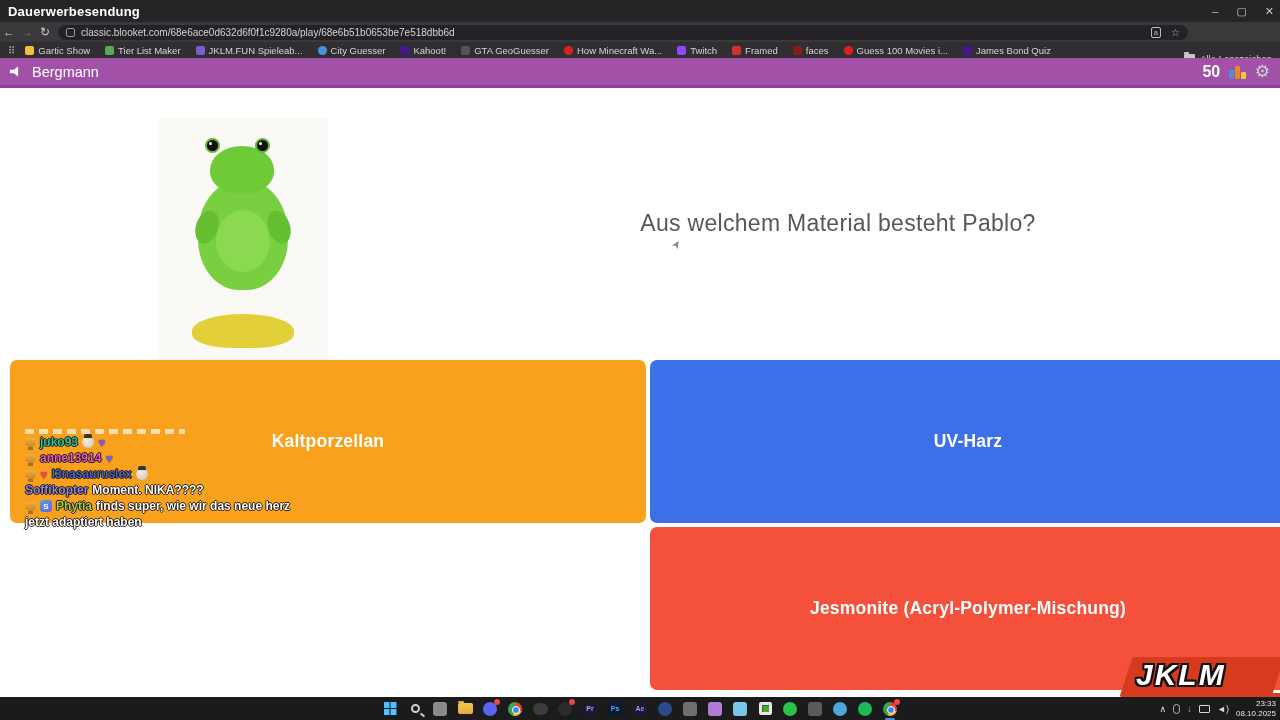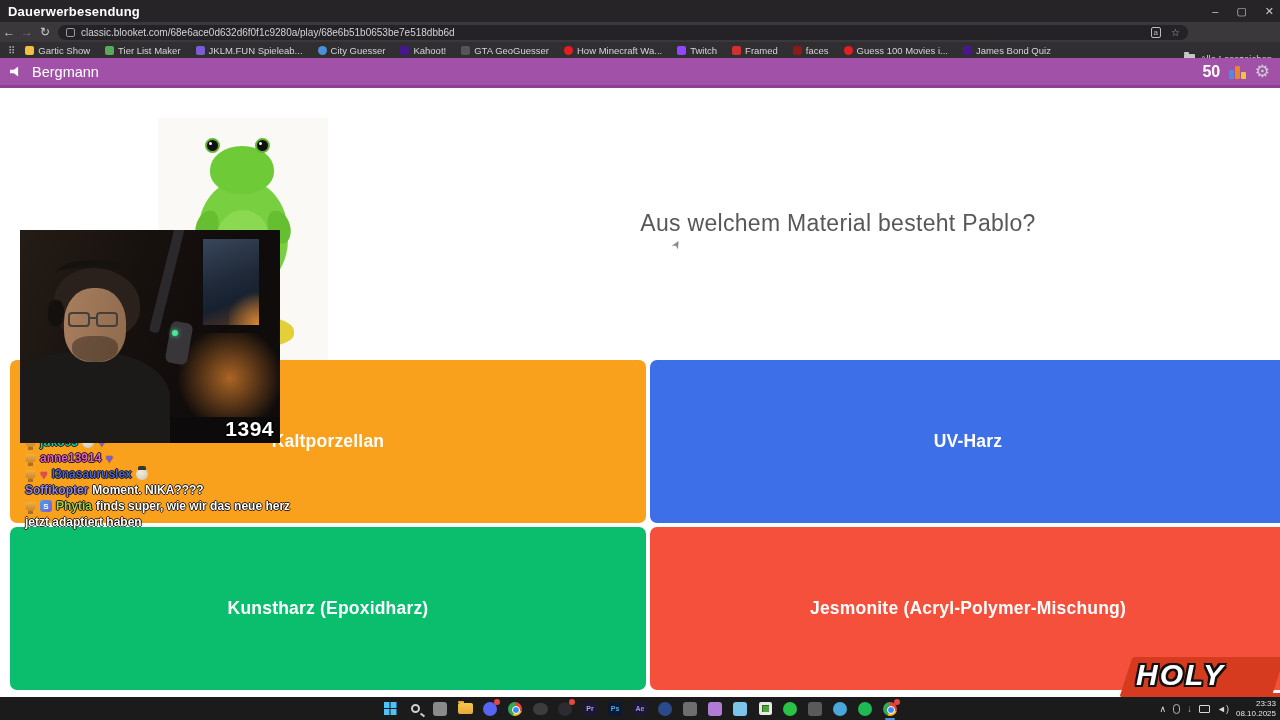--- a/index.html
+++ b/index.html
@@ -265,23 +265,20 @@
 
     <div class="question">Aus welchem Material besteht Pablo?</div>
     <span class="cursor">➤</span>
 
     <div class="ans a0">
         <span>Kaltporzellan</span>
       </div>
     <div class="ans a1">
         <span>UV-Harz</span>
       </div>
-    <div class="ans a2">
-        <span>Kunstharz (Epoxidharz)</span>
-      </div>
     <div class="ans a3">
         <span>Jesmonite (Acryl-Polymer-Mischung)</span>
       </div>
   </div>
 
   <div class="chat">
     <div class="chat-clip"></div>
     <div class="chat-line" style="margin-top:4px;">
       <span class="b-trophy"></span>
       <span class="chat-name c0">juko93</span>
@@ -307,44 +304,25 @@
       <span class="b-trophy"></span>
       <span class="b-sub">S</span>
       <span class="chat-name c4">Phytia</span>
       <span class="chat-msg">finds super, wie wir das neue herz</span>
     </div>
     <div class="chat-line">
       <span class="chat-msg">jetzt adaptiert haben</span>
     </div>
   </div>
 
-  <div class="webcam">
-    <div class="wc-amb"></div>
-    <div class="wc-poster"></div>
-    <div class="wc-glow"></div>
-    <div class="wc-micarm"></div>
-    <div class="wc-torso"></div>
-    <div class="wc-hair"></div>
-    <div class="wc-face"></div>
-    <div class="wc-band"></div>
-    <div class="wc-earcup"></div>
-    <div class="wc-glass l"></div>
-    <div class="wc-glass r"></div>
-    <div class="wc-bridge"></div>
-    <div class="wc-beard"></div>
-    <div class="wc-mic"></div>
-    <div class="wc-led"></div>
-    <div class="wc-desk"></div>
-    <span class="viewer-count">1394</span>
-  </div>
 
   <div class="holy">
     <div class="holy-bg"></div>
     <div class="holy-strip"></div>
-    <span class="holy-text">HOLY</span>
+    <span class="holy-text">JKLM</span>
   </div>
 
   <div class="taskbar">
     <div class="tb-center" id="tb-icons">
         <span class="tb-ico">
           <span class="tb-win"></span>
         </span>
         <span class="tb-ico">
           <span class="tb-search"></span>
         </span>

